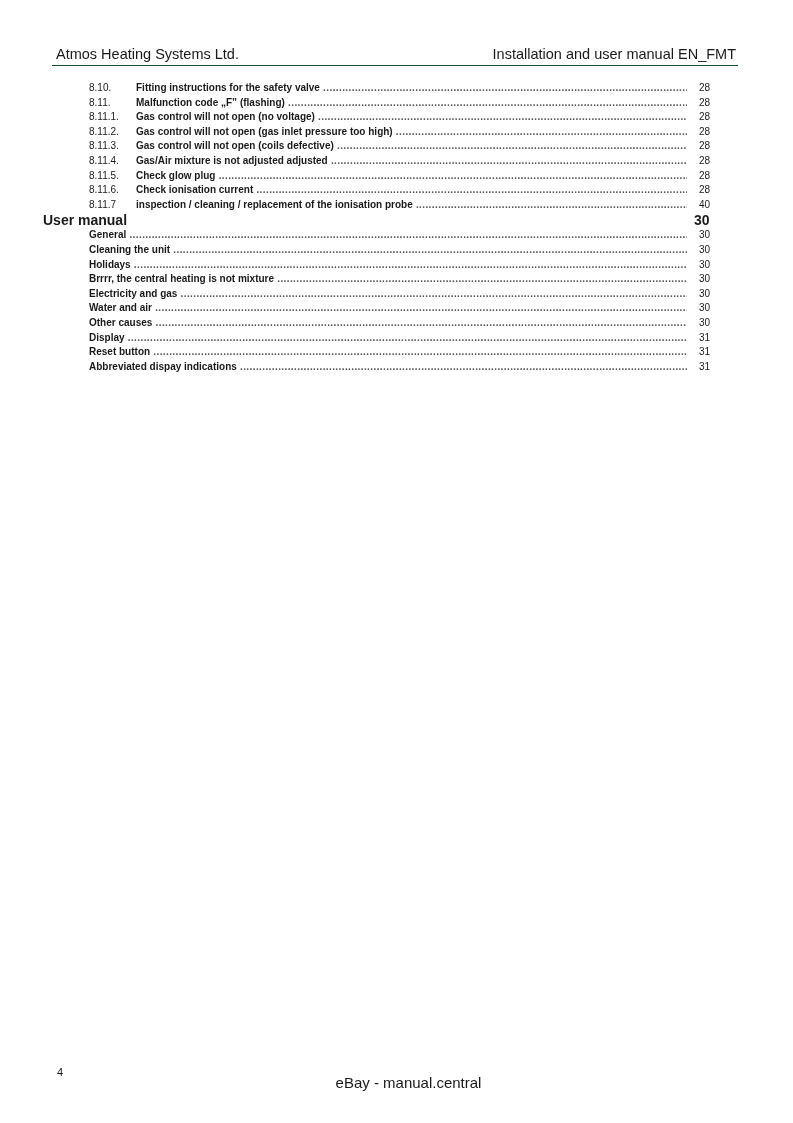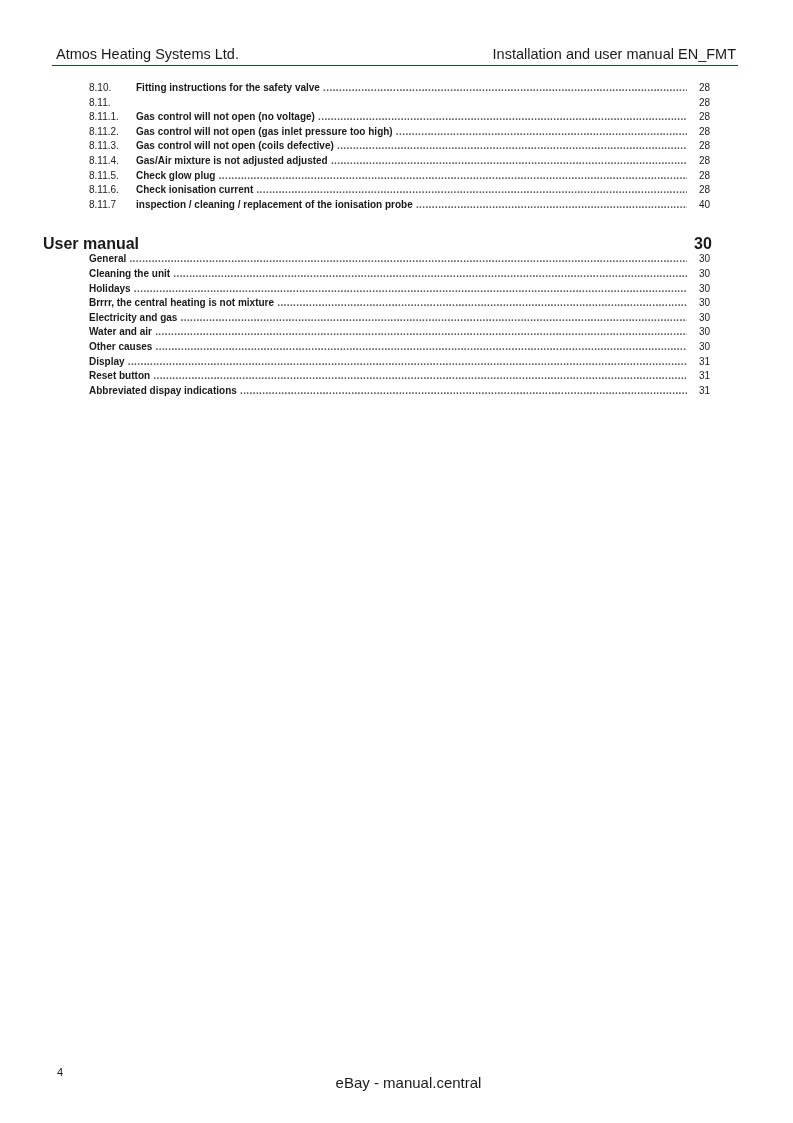--- a/index.html
+++ b/index.html
@@ -9,21 +9,21 @@
             border-bottom: 1px solid #14532d; }
   .header-left { position: absolute; left: 4px; top: 2px; font-size: 14.5px; }
   .header-right { position: absolute; right: 2px; top: 2px; font-size: 14.5px; }
   .toc { position: absolute; left: 0; top: 81px; width: 793px; }
   .row { position: relative; height: 14.6px; font-size: 10px; line-height: 14.6px; }
   .row .num { position: absolute; left: 89px; top: 0; }
   .row .title { position: absolute; left: 136px; right: 106px; top: 0; white-space: nowrap; overflow: hidden; font-weight: bold; }
   .row .title::after { content: " ................................................................................................................................................................................................................................................................"; letter-spacing: 0.4px; color: #555; }
   .row .page { position: absolute; left: 694px; top: 0; width: 16px; text-align: right; }
   .row.um .title { left: 89px; }
-  .section { position: relative; height: 16px; margin-top: 24px; font-size: 16px; line-height: 16px; font-weight: bold; }
+  .section { position: relative; height: 16px; margin-top: 0; font-size: 14px; line-height: 16px; font-weight: bold; }
   .section .stitle { position: absolute; left: 43px; top: 0; }
   .section .spage { position: absolute; left: 694px; top: 0; }
   .footer-page { position: absolute; left: 57px; top: 1066px; font-size: 11px; }
   .footer-center { position: absolute; left: 0; width: 793px; top: 1074px; text-align: center; font-size: 15px; padding-left: 12px; }
   .footer-center span { position: relative; left: 0; }
 </style>
 </head>
 <body>
 
 <div class="header">
@@ -32,20 +32,21 @@
 </div>
 
 <div class="toc">
   <div class="row">
     <span class="num">8.10.</span>
     <span class="title">Fitting instructions for the safety valve</span>
     <span class="page">28</span>
   </div>
   <div class="row">
     <span class="num">8.11.</span>
+    <span class="title">Malfunction code „F” (flashing)</span>
     <span class="page">28</span>
   </div>
   <div class="row">
     <span class="num">8.11.1.</span>
     <span class="title">Gas control will not open (no voltage)</span>
     <span class="page">28</span>
   </div>
   <div class="row">
     <span class="num">8.11.2.</span>
     <span class="title">Gas control will not open (gas inlet pressure too high)</span>

